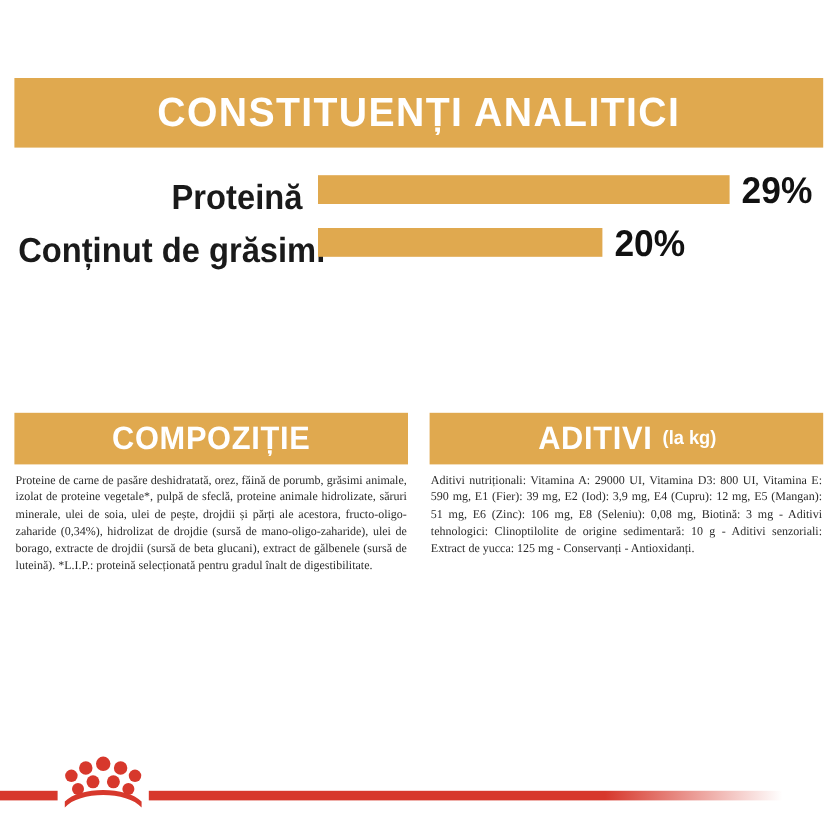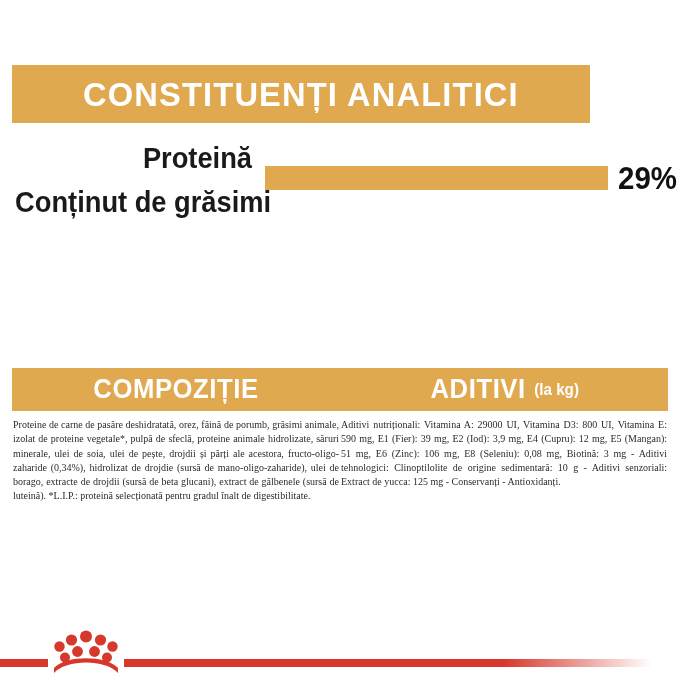--- a/index.html
+++ b/index.html
@@ -18,21 +18,21 @@
     width: 700px;
     height: 700px;
     background: #ffffff;
   }
 
   
   .banner {
     position: absolute;
     left: 12px;
     top: 65px;
-    width: 578px;
+    width: 674px;
     height: 58px;
     background: #e0a94f;
     display: flex;
     align-items: center;
     justify-content: center;
   }
   .banner-title {
     color: #ffffff;
     font-family: "Liberation Sans Narrow", "Liberation Sans", sans-serif;
     font-size: 34px;
@@ -46,21 +46,21 @@
   .chart {
     position: absolute;
     left: 0px;
     top: 136px;
     width: 700px;
   }
   .bar-row {
     position: relative;
     height: 44px;
     display: flex;
-    align-items: center;
+    align-items: flex-end;
   }
   .bar-label {
     width: 252px;
     text-align: right;
     padding-right: 0px;
     color: #1a1a1a;
     font-family: "Liberation Sans Narrow", "Liberation Sans", sans-serif;
     font-weight: bold;
     font-size: 29px;
     line-height: 1;
@@ -90,23 +90,24 @@
     line-height: 1;
     white-space: nowrap;
     transform: scaleX(0.95);
     transform-origin: left center;
   }
 
   
   .sections {
     position: absolute;
     left: 12px;
-    top: 368px;
+    top: 344px;
     width: 674px;
     display: flex;
+    gap: 18px;
   }
   .section {
     width: 328px;
   }
   .section-header {
     height: 43px;
     background: #e0a94f;
     display: flex;
     align-items: center;
     justify-content: center;
@@ -181,20 +182,24 @@
     <div class="bar-row">
       <div class="bar-label">Proteină</div>
       <div class="bar-track">
         <div class="bar-fill" style="width:343px"></div>
         <div class="bar-value">29%</div>
       </div>
     </div>
 
     <div class="bar-row">
       <div class="bar-label">Conținut de grăsimi</div>
+      <div class="bar-track">
+        <div class="bar-fill" style="width:237px"></div>
+        <div class="bar-value">20%</div>
+      </div>
     </div>
 
 
   </div>
 
   <div class="sections">
 
     <div class="section">
       <div class="section-header">
         <span class="section-header-text">COMPOZIȚIE</span>

